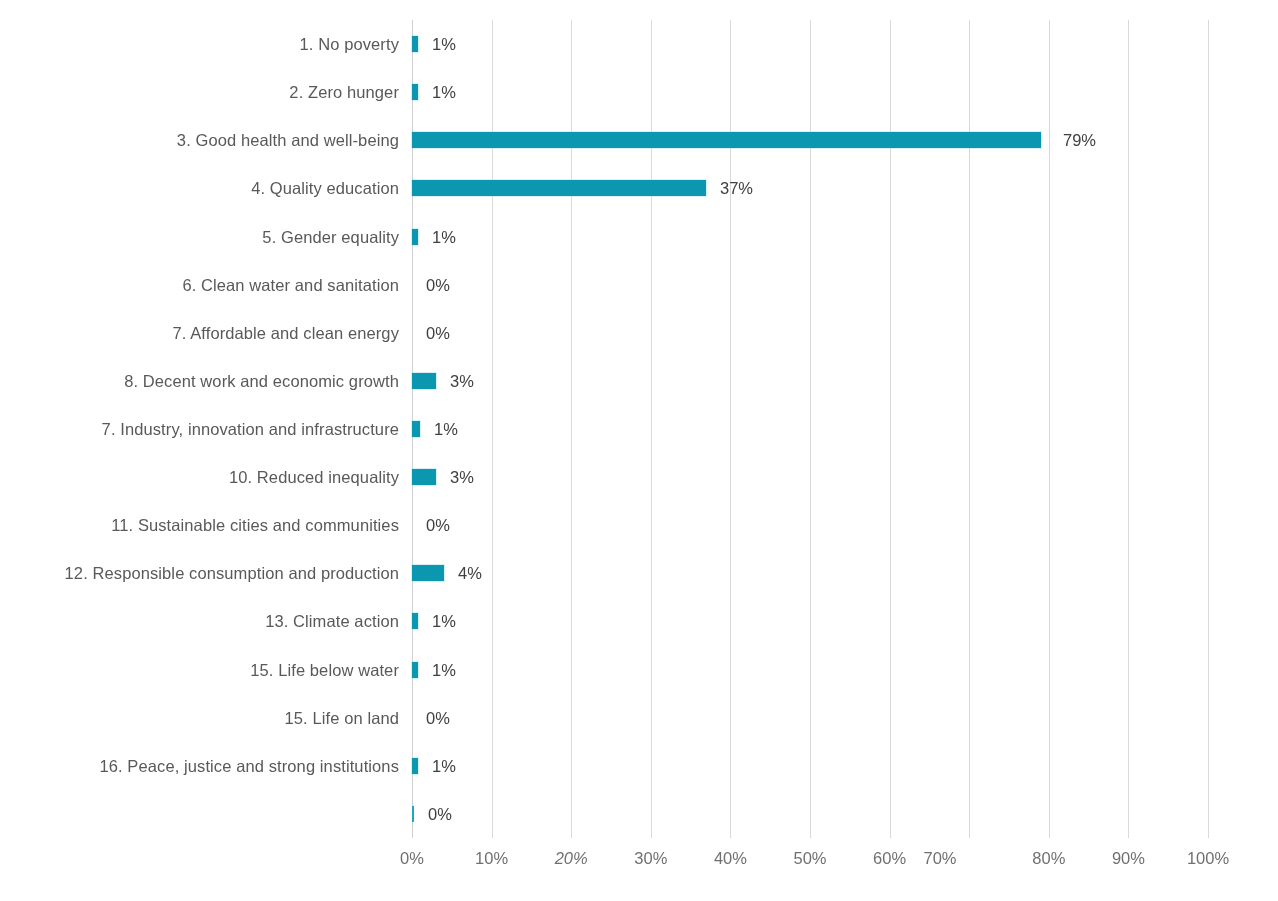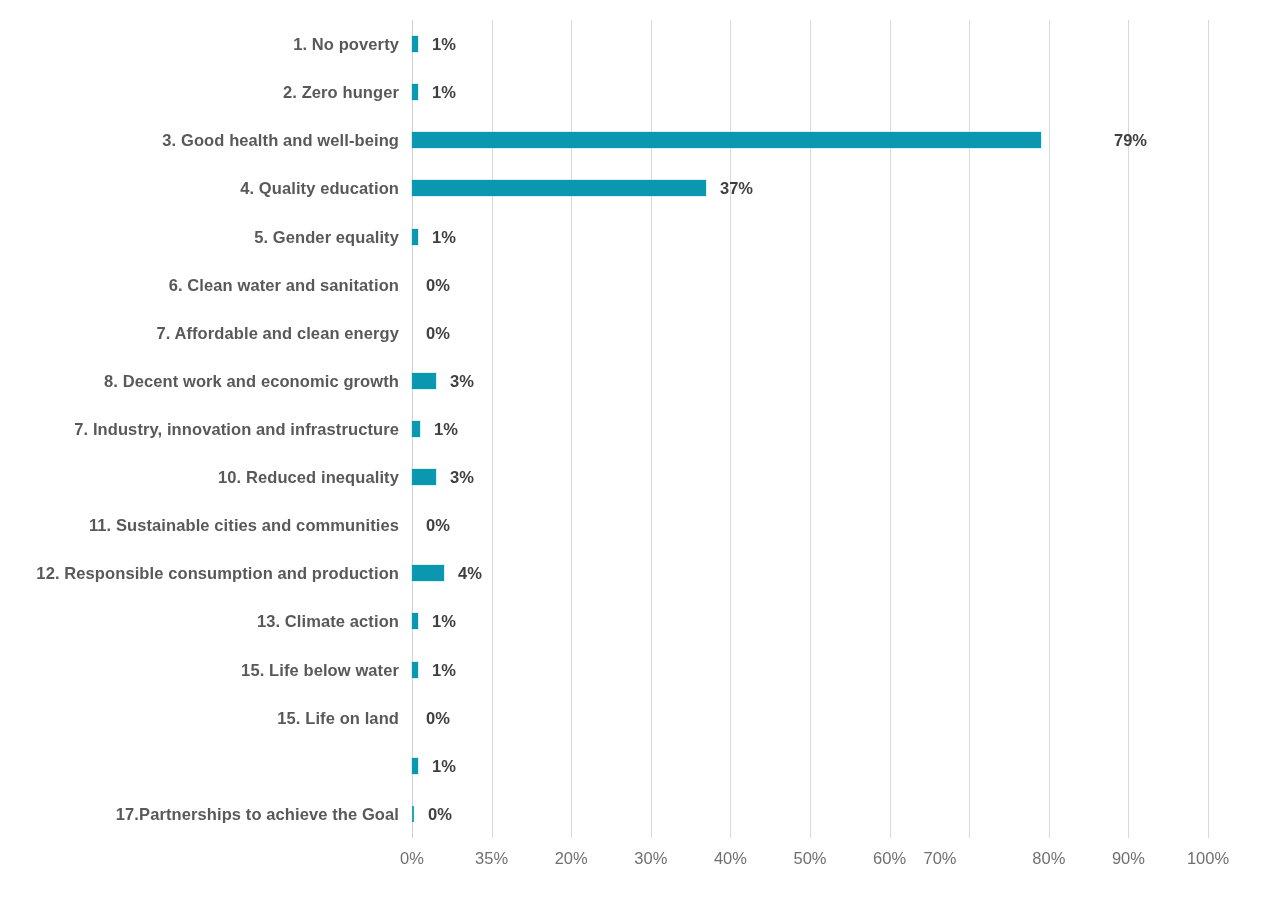--- a/index.html
+++ b/index.html
@@ -41,21 +41,20 @@
   .gridline.axis-zero {
     background: #d0d0d0;
   }
 
   .rows {
     position: absolute;
     left: 0;
     top: 0;
     width: 1278px;
     height: 818px;
-    font-weight: bold;
   }
 
   .row {
     position: absolute;
     left: 0;
     width: 1278px;
     height: 48.1px;
     display: block;
   }
 
@@ -131,21 +130,21 @@
         <div class="val-label" style="left: 432px;">1%</div>
       </div>
       <div class="row" style="top: 48.1176px;">
         <div class="cat-label">2. Zero hunger</div>
         <div class="bar" style="width: 6px;"></div>
         <div class="val-label" style="left: 432px;">1%</div>
       </div>
       <div class="row" style="top: 96.2353px;">
         <div class="cat-label">3. Good health and well-being</div>
         <div class="bar" style="width: 629px;"></div>
-        <div class="val-label" style="left: 1114px; text-align: center;">79%</div>
+        <div class="val-label" style="left: 1063px; text-align: center;">79%</div>
       </div>
       <div class="row" style="top: 144.353px;">
         <div class="cat-label">4. Quality education</div>
         <div class="bar" style="width: 294px;"></div>
         <div class="val-label" style="left: 720px;">37%</div>
       </div>
       <div class="row" style="top: 192.471px;">
         <div class="cat-label">5. Gender equality</div>
         <div class="bar" style="width: 6px;"></div>
         <div class="val-label" style="left: 432px;">1%</div>
@@ -190,34 +189,34 @@
       <div class="row" style="top: 625.529px;">
         <div class="cat-label">15. Life below water</div>
         <div class="bar" style="width: 6px;"></div>
         <div class="val-label" style="left: 432px;">1%</div>
       </div>
       <div class="row" style="top: 673.647px; text-align: right;">
         <div class="cat-label">15. Life on land</div>
         <div class="val-label" style="left: 426px;">0%</div>
       </div>
       <div class="row" style="top: 721.765px;">
+        <div class="cat-label">16. Peace, justice and strong institutions</div>
         <div class="bar" style="width: 6px;"></div>
         <div class="val-label" style="left: 432px;">1%</div>
       </div>
       <div class="row" style="top: 769.882px;">
-        <div class="cat-label">17.Partnerships to achieve the Goal</div>
         <div class="bar" style="width: 2px; box-shadow: none; background: rgb(31, 168, 189);"></div>
         <div class="val-label" style="left: 428px;">0%</div>
       </div>
     </div>
 
   <div class="x-axis-labels" id="xticks">
       <div class="tick-label" style="left: 412px;">0%</div>
-      <div class="tick-label" style="left: 491.6px;">35%</div>
-      <div class="tick-label" style="left: 571.2px;">20%</div>
+      <div class="tick-label" style="left: 491.6px;">10%</div>
+      <div class="tick-label" style="left: 571.2px; font-style: italic;">20%</div>
       <div class="tick-label" style="left: 650.8px;">30%</div>
       <div class="tick-label" style="left: 730.4px;">40%</div>
       <div class="tick-label" style="left: 810px;">50%</div>
       <div class="tick-label" style="left: 889.6px;">60%</div>
       <div class="tick-label" style="left: 940px;">70%</div>
       <div class="tick-label" style="left: 1048.8px;">80%</div>
       <div class="tick-label" style="left: 1128.4px;">90%</div>
       <div class="tick-label" style="left: 1208px;">100%</div>
     </div>
 

